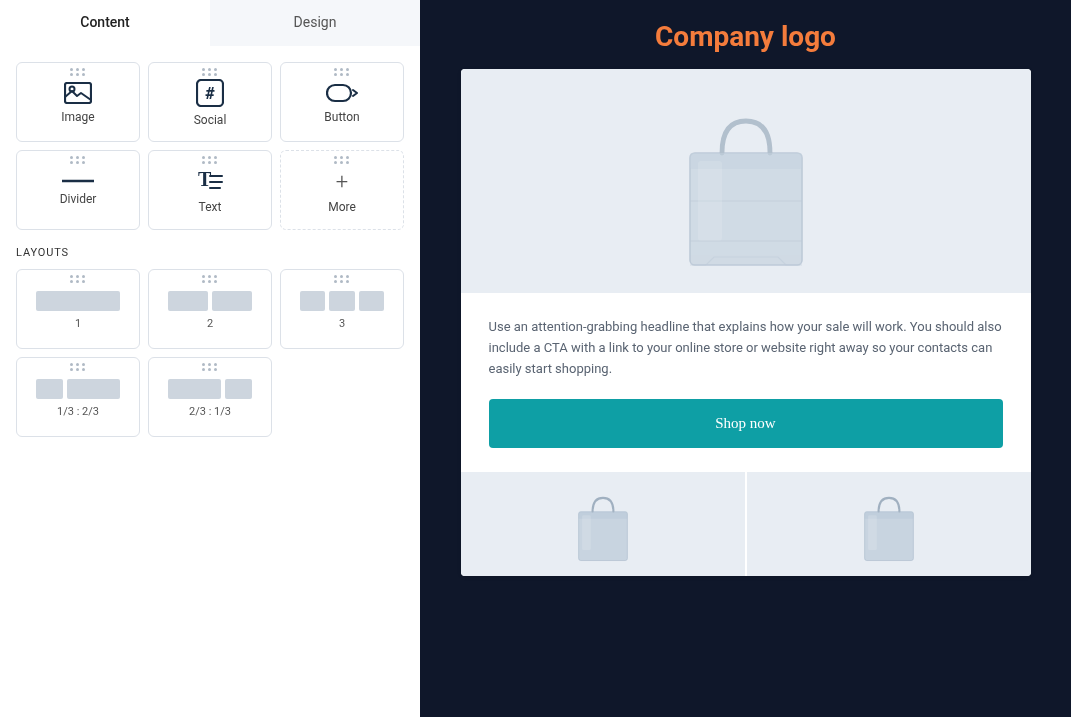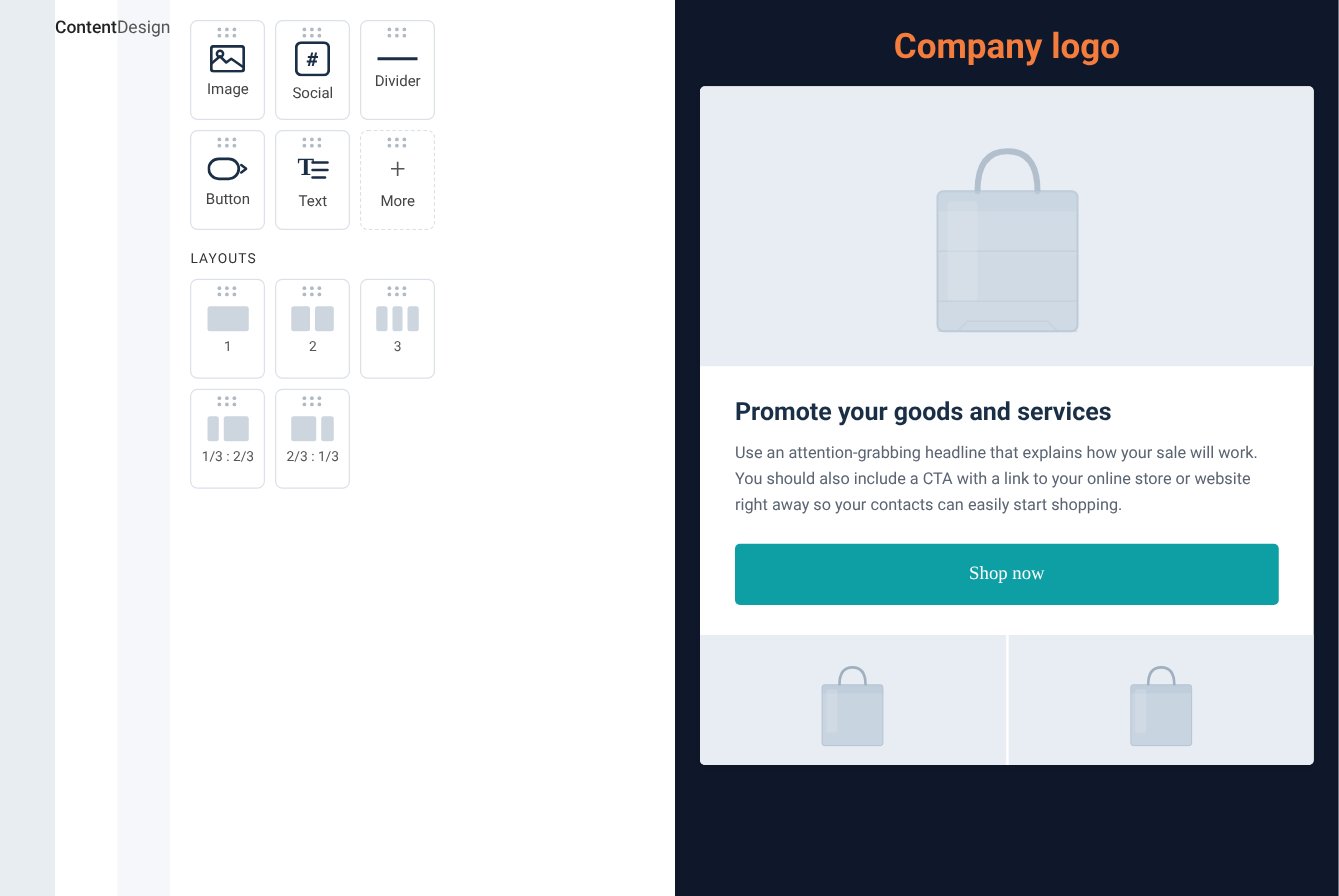--- a/index.html
+++ b/index.html
@@ -6,26 +6,25 @@
     body {
       font-family: -apple-system, BlinkMacSystemFont, 'Segoe UI', Roboto, sans-serif;
       background: #e8edf2;
       display: flex;
       height: 717px;
       overflow: hidden;
     }
 
     
     .left-panel {
-      width: 496px;
+      width: 420px;
       background: #fff;
       display: flex;
-      flex-direction: row;
+      flex-direction: column;
       flex-shrink: 0;
-      margin-left: 44px;
     }
 
     .tabs {
       display: flex;
       border-bottom: 2px solid #e0e5ea;
     }
     .tab {
       flex: 1;
       text-align: center;
       padding: 14px 0;
@@ -305,43 +304,43 @@
       <div class="component-card">
         <div class="drag-dots">
           <span></span>
             <span></span>
             <span></span>
           <span></span>
             <span></span>
             <span></span>
         </div>
         <div class="component-icon">
-          <svg width="32" height="10" viewBox="0 0 32 10">
-            <line x1="0" y1="5" x2="32" y2="5" stroke="#1a2e45" stroke-width="2.5" stroke-linecap="round"></line>
-          </svg>
-        </div>
-        <span class="component-label">Divider</span>
-      </div>
-
-      <div class="component-card">
-        <div class="drag-dots">
-          <span></span>
-            <span></span>
-            <span></span>
-          <span></span>
-            <span></span>
-            <span></span>
-        </div>
-        <div class="component-icon">
           <svg width="32" height="22" viewBox="0 0 32 22" fill="none">
             <rect x="1" y="3" width="24" height="16" rx="8" stroke="#1a2e45" stroke-width="2.2"></rect>
             <path d="M27 8 L31 11 L27 14" stroke="#1a2e45" stroke-width="2" stroke-linecap="round" stroke-linejoin="round"></path>
           </svg>
         </div>
         <span class="component-label">Button</span>
+      </div>
+
+      <div class="component-card">
+        <div class="drag-dots">
+          <span></span>
+            <span></span>
+            <span></span>
+          <span></span>
+            <span></span>
+            <span></span>
+        </div>
+        <div class="component-icon">
+          <svg width="32" height="10" viewBox="0 0 32 10">
+            <line x1="0" y1="5" x2="32" y2="5" stroke="#1a2e45" stroke-width="2.5" stroke-linecap="round"></line>
+          </svg>
+        </div>
+        <span class="component-label">Divider</span>
       </div>
 
       <div class="component-card">
         <div class="drag-dots">
           <span></span>
             <span></span>
             <span></span>
           <span></span>
             <span></span>
             <span></span>
@@ -474,21 +473,20 @@
         <line x1="30" y1="140" x2="170" y2="140" stroke="#b0bfcf" stroke-width="1.5" opacity="0.6"></line>
 
         <rect x="40" y="90" width="30" height="100" rx="4" fill="white" opacity="0.15"></rect>
 
         <line x1="30" y1="190" x2="170" y2="190" stroke="#b0bfcf" stroke-width="1.5" opacity="0.6"></line>
         <path d="M30 220 L50 220 L60 210 L100 210 L140 210 L150 220 L170 220" stroke="#b0bfcf" stroke-width="1.5" opacity="0.5" fill="none"></path>
       </svg>
     </div>
 
     <div class="email-content">
-      <div class="email-headline" style="color: rgb(26, 46, 69);">Promote your goods and services</div>
       <p class="email-body-text" style="color: rgb(90, 100, 114);">Use an attention-grabbing headline that explains how your sale will work. You should also include a CTA with a link to your online store or website right away so your contacts can easily start shopping.</p>
       <button class="cta-button" style="background: rgb(14, 159, 165); color: rgb(255, 255, 255);">Shop now</button>
     </div>
 
     <div class="email-bottom">
       <div class="email-bottom-col">
         <svg width="70" height="80" viewBox="0 0 200 230" fill="none">
           <rect x="30" y="80" width="140" height="140" rx="6" fill="#c8d4e0" stroke="#b0bfcf" stroke-width="2"></rect>
           <path d="M70 80 Q70 40 100 40 Q130 40 130 80" stroke="#a0b0c0" stroke-width="6" fill="none" stroke-linecap="round"></path>
           <rect x="30" y="80" width="140" height="20" rx="3" fill="#b8c8d8" opacity="0.5"></rect>

